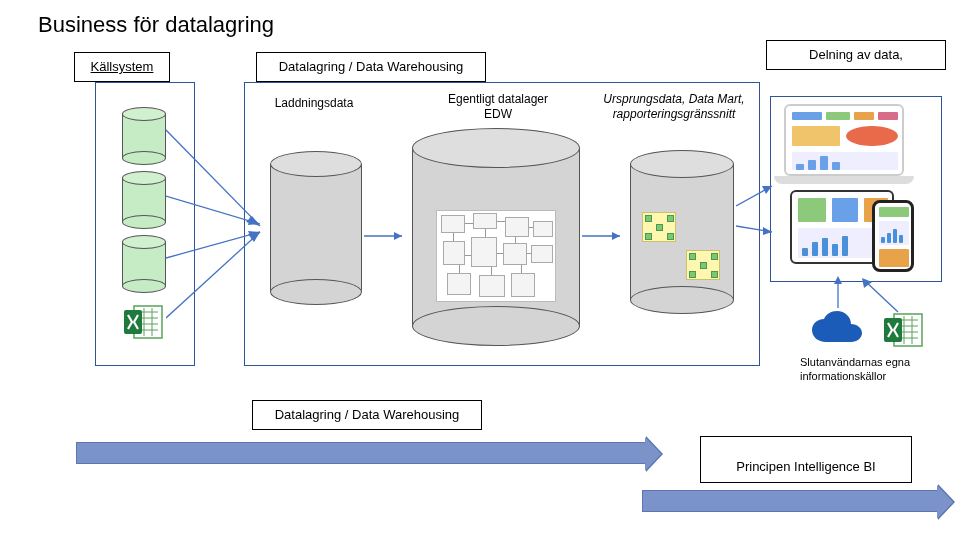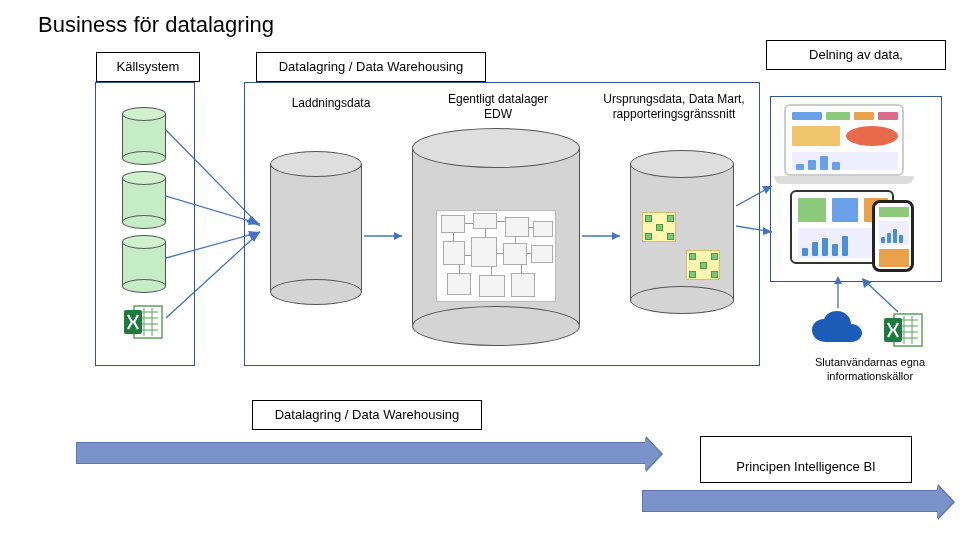--- a/index.html
+++ b/index.html
@@ -151,55 +151,54 @@
 
   .cloud-icon {
     position: absolute;
     width: 58px; height: 40px;
   }
   .cloud-icon svg { width: 100%; height: 100%; }
 
   .caption {
     position: absolute;
     font-size: 11px;
-    text-align: center;
     line-height: 1.25;
   }
 </style>
 </head>
 <body>
 
 <div class="title">Business för datalagring</div>
 
-<div class="box-label" style="left:96px; top:52px; width:104px;">
+<div class="box-label" style="left:74px; top:52px; width:96px;text-decoration:underline;">
   <span>Källsystem</span>
 </div>
 
 <div class="box-label" style="left:256px; top:52px; width:230px;">
   <span>Datalagring / Data Warehousing</span>
 </div>
 
 <div class="box-label" style="left:766px; top:40px; width:180px;">
   <span>Delning av data,</span><br>
 </div>
 
 <div class="panel" style="left:95px; top:82px; width:100px; height:284px;"></div>
 
 <div class="panel" style="left:244px; top:82px; width:516px; height:284px;"></div>
 
 <div class="panel" style="left:770px; top:96px; width:172px; height:186px;"></div>
 
-<div class="sub-label" style="left:276px; top:96px; width:110px;">
+<div class="sub-label" style="left:259px; top:96px; width:110px;">
   <span>Laddningsdata</span>
 </div>
 <div class="sub-label" style="left:428px; top:92px; width:140px;">
   <span>Egentligt datalager</span><br>
   <span>EDW</span>
 </div>
-<div class="sub-label" style="left:594px; top:92px; width:160px;">
+<div class="sub-label" style="left:594px; top:92px; width:160px;font-style:italic;">
   <span>Ursprungsdata, Data Mart,</span><br>
   <span>rapporteringsgränssnitt</span>
 </div>
 
 <div class="cyl src-cyl" style="left:122px; top:114px;">
   <div class="body"></div>
     <div class="bot"></div>
     <div class="top"></div>
 </div>
 <div class="cyl src-cyl" style="left:122px; top:178px;">

